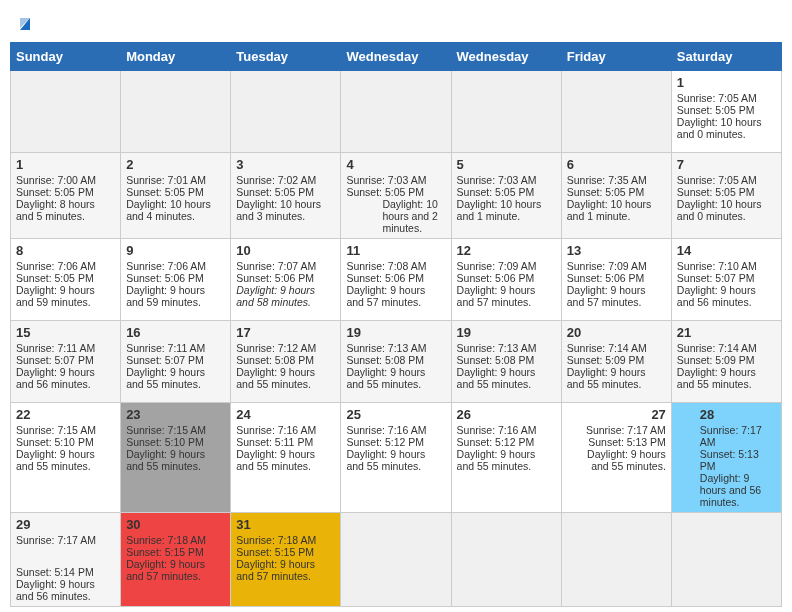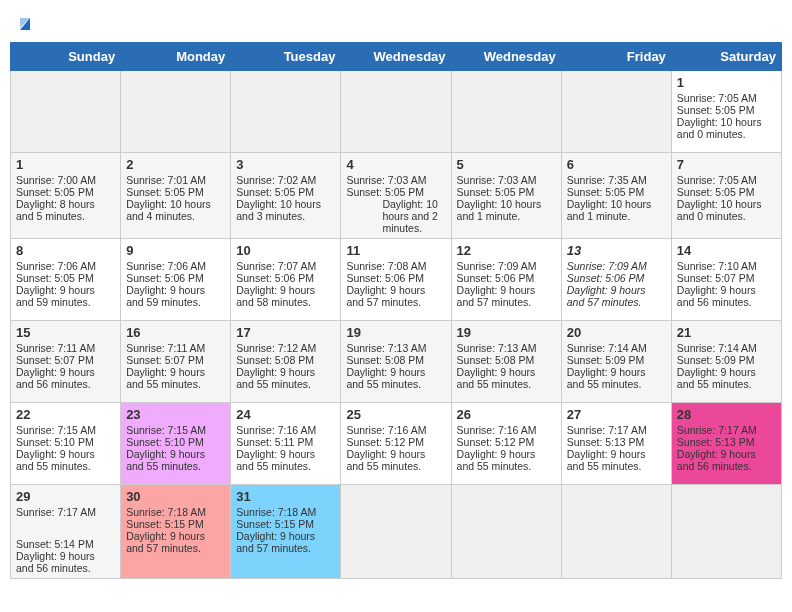--- a/index.html
+++ b/index.html
@@ -53,21 +53,21 @@
       width: 100%;
       border-collapse: collapse;
       table-layout: fixed;
     }
     .calendar th {
       background: #2a6db5;
       color: #fff;
       font-size: 13px;
       font-weight: bold;
       padding: 6px 5px;
-      text-align: right;
+      text-align: left;
       border: 1px solid #2a6db5;
     }
     .calendar td {
       border: 1px solid #ccc;
       vertical-align: top;
       padding: 4px 5px;
       font-size: 10.5px;
       color: #333;
       background: #fff;
       height: 82px;
@@ -198,35 +198,35 @@
         <td style="background: rgb(255, 255, 255);">
           <span class="day-num">9</span>
           <span style="display: block;">Sunrise: 7:06 AM</span>
           <span style="display: block;">Sunset: 5:06 PM</span>
           <span style="display: block;">Daylight: 9 hours and 59 minutes.</span>
         </td>
         <td style="background: rgb(255, 255, 255);">
           <span class="day-num">10</span>
           <span style="display: block;">Sunrise: 7:07 AM</span>
           <span style="display: block;">Sunset: 5:06 PM</span>
-          <span style="display: block;">Daylight: 9 hours and 58 minutes.</span>
+          <span style="display: block; font-style: italic;">Daylight: 9 hours and 58 minutes.</span>
         </td>
         <td style="background: rgb(255, 255, 255);">
           <span class="day-num">11</span>
           <span style="display: block;">Sunrise: 7:08 AM</span>
           <span style="display: block;">Sunset: 5:06 PM</span>
           <span style="display: block;">Daylight: 9 hours and 57 minutes.</span>
         </td>
         <td style="background: rgb(255, 255, 255);">
           <span class="day-num">12</span>
           <span style="display: block;">Sunrise: 7:09 AM</span>
           <span style="display: block;">Sunset: 5:06 PM</span>
           <span style="display: block;">Daylight: 9 hours and 57 minutes.</span>
         </td>
-        <td style="background: rgb(255, 255, 255); font-style: italic;">
+        <td style="background: rgb(255, 255, 255);">
           <span class="day-num">13</span>
           <span style="display: block;">Sunrise: 7:09 AM</span>
           <span style="display: block;">Sunset: 5:06 PM</span>
           <span style="display: block;">Daylight: 9 hours and 57 minutes.</span>
         </td>
         <td style="background: rgb(255, 255, 255);">
           <span class="day-num">14</span>
           <span style="display: block;">Sunrise: 7:10 AM</span>
           <span style="display: block;">Sunset: 5:07 PM</span>
           <span style="display: block;">Daylight: 9 hours and 56 minutes.</span>
@@ -276,21 +276,21 @@
           <span style="display: block;">Daylight: 9 hours and 55 minutes.</span>
         </td>
       </tr>
       <tr>
         <td style="background: rgb(255, 255, 255);">
           <span class="day-num">22</span>
           <span style="display: block;">Sunrise: 7:15 AM</span>
           <span style="display: block;">Sunset: 5:10 PM</span>
           <span style="display: block;">Daylight: 9 hours and 55 minutes.</span>
         </td>
-        <td style="background: #f0abfc;">
+        <td style="background: #a3a3a3;">
           <span class="day-num">23</span>
           <span style="display: block;">Sunrise: 7:15 AM</span>
           <span style="display: block;">Sunset: 5:10 PM</span>
           <span style="display: block;">Daylight: 9 hours and 55 minutes.</span>
         </td>
         <td style="background: rgb(255, 255, 255);">
           <span class="day-num">24</span>
           <span style="display: block;">Sunrise: 7:16 AM</span>
           <span style="display: block;">Sunset: 5:11 PM</span>
           <span style="display: block;">Daylight: 9 hours and 55 minutes.</span>
@@ -300,47 +300,47 @@
           <span style="display: block;">Sunrise: 7:16 AM</span>
           <span style="display: block;">Sunset: 5:12 PM</span>
           <span style="display: block;">Daylight: 9 hours and 55 minutes.</span>
         </td>
         <td style="background: rgb(255, 255, 255);">
           <span class="day-num">26</span>
           <span style="display: block;">Sunrise: 7:16 AM</span>
           <span style="display: block;">Sunset: 5:12 PM</span>
           <span style="display: block;">Daylight: 9 hours and 55 minutes.</span>
         </td>
-        <td style="background: rgb(255, 255, 255);">
+        <td style="background: rgb(255, 255, 255); text-align: right;">
           <span class="day-num">27</span>
           <span style="display: block;">Sunrise: 7:17 AM</span>
           <span style="display: block;">Sunset: 5:13 PM</span>
           <span style="display: block;">Daylight: 9 hours and 55 minutes.</span>
         </td>
-        <td style="background: #ec4899;">
+        <td style="background: #7dd3fc; padding-left: 28px;">
           <span class="day-num">28</span>
           <span style="display: block;">Sunrise: 7:17 AM</span>
           <span style="display: block;">Sunset: 5:13 PM</span>
           <span style="display: block;">Daylight: 9 hours and 56 minutes.</span>
         </td>
       </tr>
       <tr>
         <td style="background: rgb(245, 245, 245);">
           <span class="day-num">29</span>
           <span style="display: block;">Sunrise: 7:17 AM</span>
           <span style="display: block; margin-top: 20px;">Sunset: 5:14 PM</span>
           <span style="display: block;">Daylight: 9 hours and 56 minutes.</span>
         </td>
-        <td style="background: #fca5a5;">
+        <td style="background: #ef4444;">
           <span class="day-num">30</span>
           <span style="display: block;">Sunrise: 7:18 AM</span>
           <span style="display: block;">Sunset: 5:15 PM</span>
           <span style="display: block;">Daylight: 9 hours and 57 minutes.</span>
         </td>
-        <td style="background: #7dd3fc; margin-top: 24px;">
+        <td style="background: #eab308; margin-top: 24px;">
           <span class="day-num">31</span>
           <span style="display: block;">Sunrise: 7:18 AM</span>
           <span style="display: block;">Sunset: 5:15 PM</span>
           <span style="display: block;">Daylight: 9 hours and 57 minutes.</span>
         </td>
         <td class="cell-empty"></td>
         <td class="cell-empty"></td>
         <td class="cell-empty"></td>
         <td class="cell-empty"></td>
       </tr>

